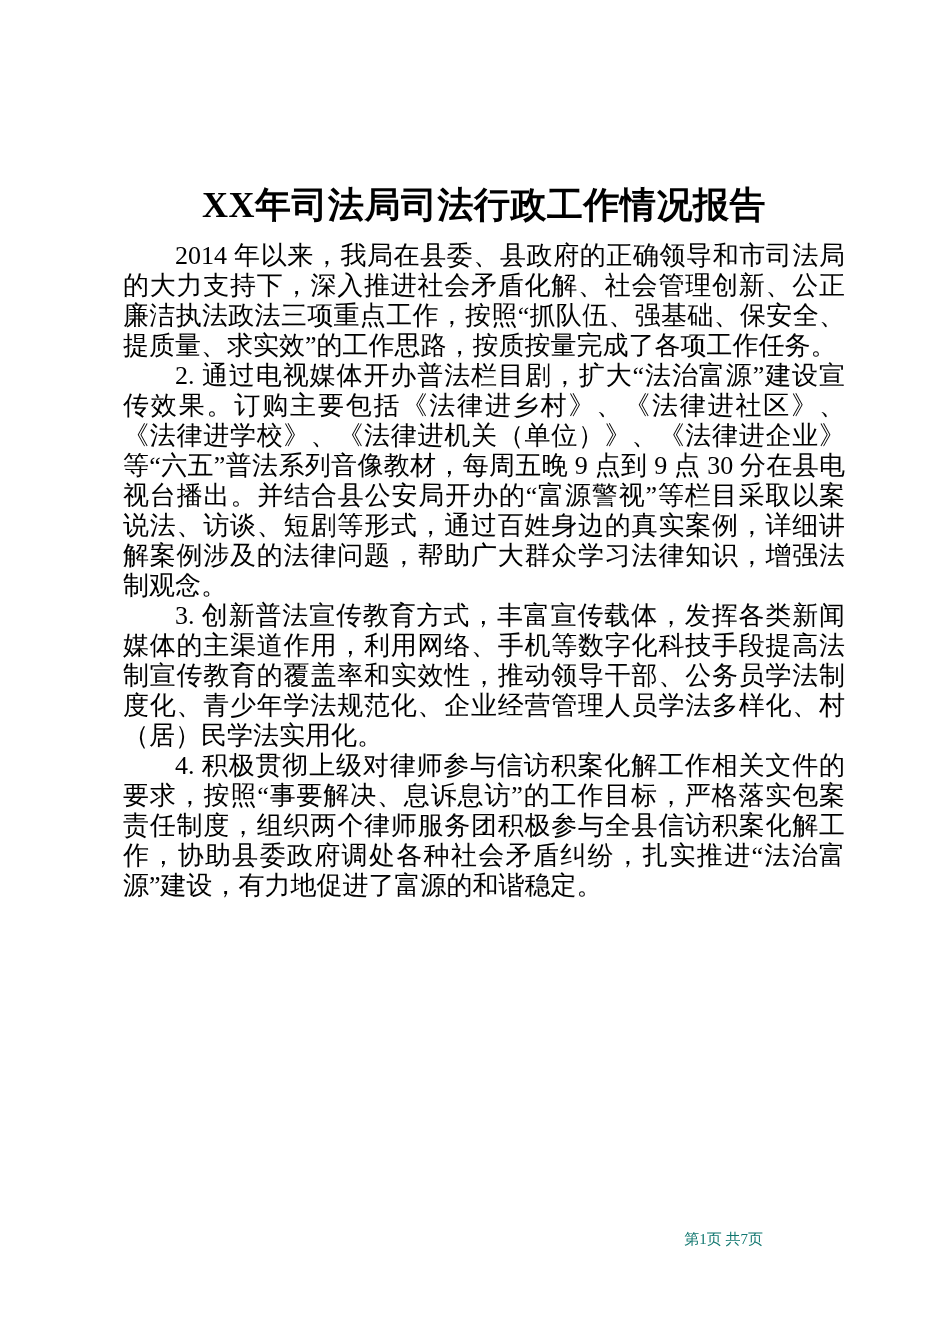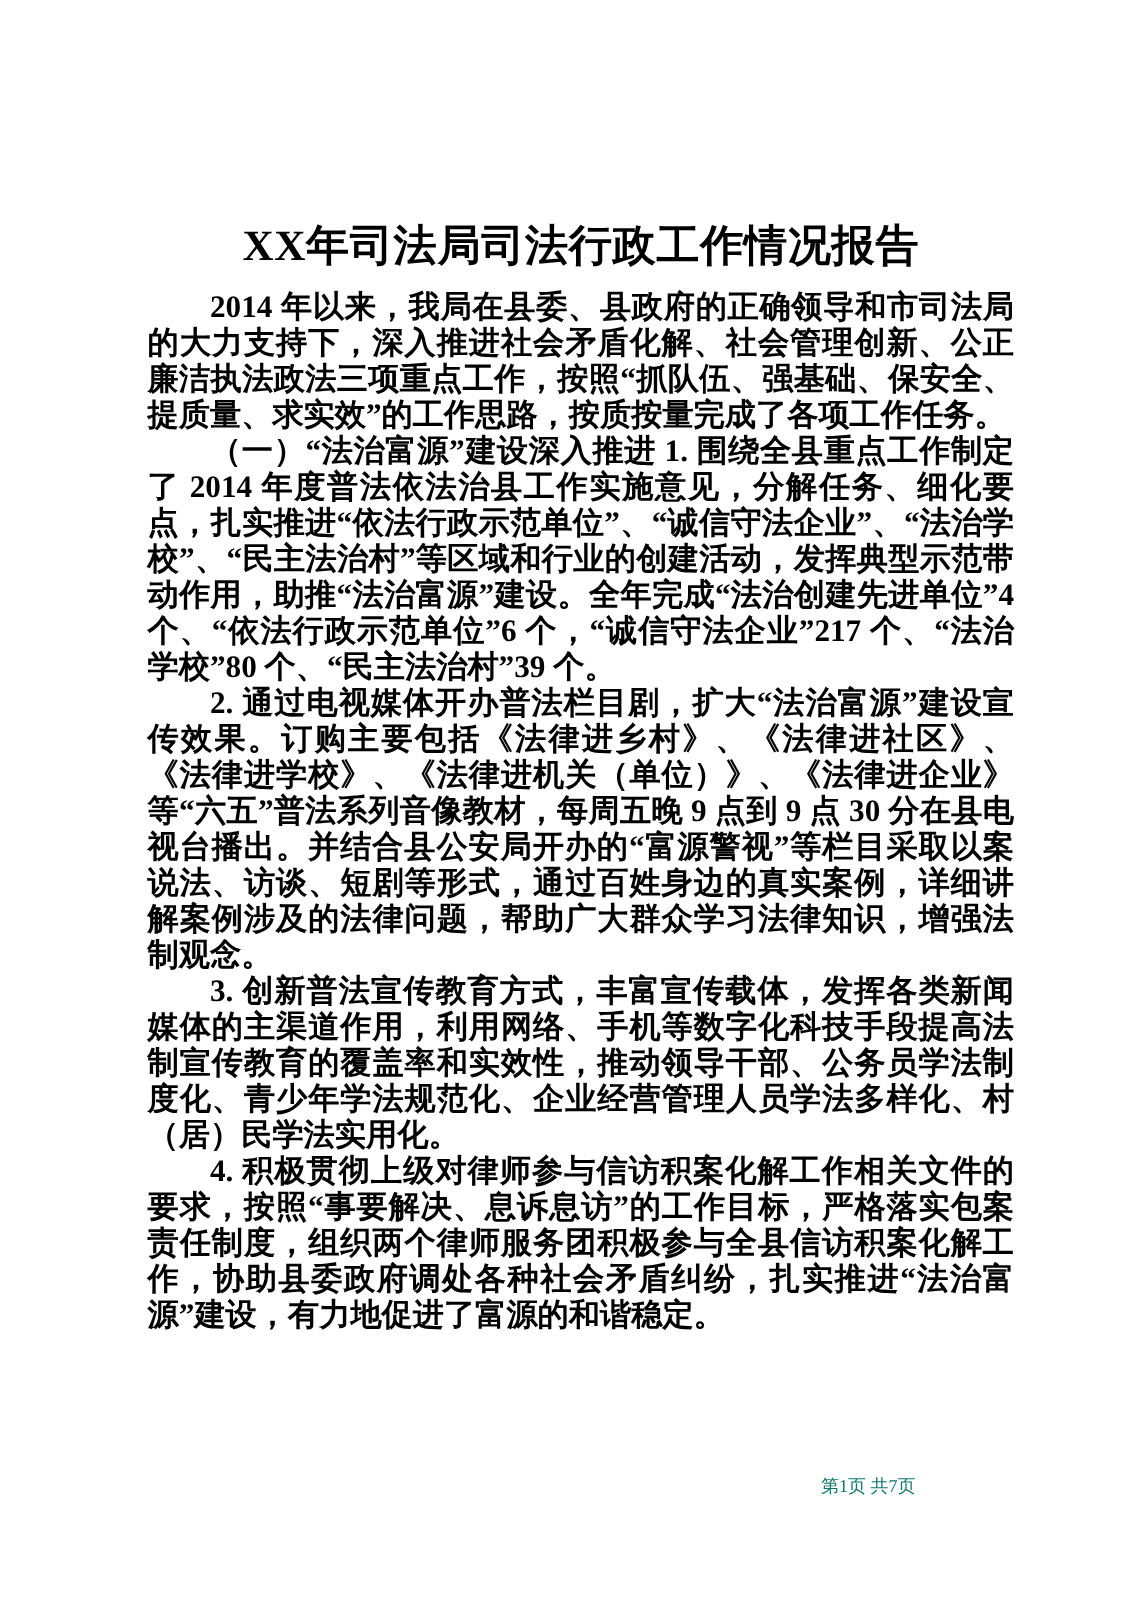--- a/index.html
+++ b/index.html
@@ -25,21 +25,21 @@
     font-weight: 700;
     text-align: center;
     letter-spacing: 0.5px;
   }
   .para {
     margin: 0;
     font-size: 26px;
     line-height: 30px;
     text-align: justify;
     text-indent: 2em;
-    font-weight: 700;
+    font-weight: 400;
   }
   .para.section-heading {
     margin-top: 34px;
   }
   .page-footer {
     position: absolute;
     bottom: 96px;
     right: 187px;
     font-size: 15px;
     line-height: 18px;
@@ -49,21 +49,20 @@
 </head>
 <body>
 
 <div class="page">
 
   <h1 class="doc-title">XX年司法局司法行政工作情况报告</h1>
 
   <p class="para">2014 年以来，我局在县委、县政府的正确领导和市司法局的大力支持下，深入推进社会矛盾化解、社会管理创新、公正廉洁执法政法三项重点工作，按照“抓队伍、强基础、保安全、提质量、求实效”的工作思路，按质按量完成了各项工作任务。</p>
 
 
-  <p class="para">（一）“法治富源”建设深入推进 1. 围绕全县重点工作制定了 2014 年度普法依法治县工作实施意见，分解任务、细化要点，扎实推进“依法行政示范单位”、“诚信守法企业”、“法治学校”、“民主法治村”等区域和行业的创建活动，发挥典型示范带动作用，助推“法治富源”建设。全年完成“法治创建先进单位”4 个、“依法行政示范单位”6 个，“诚信守法企业”217 个、“法治学校”80 个、“民主法治村”39 个。</p>
 
   <p class="para">2. 通过电视媒体开办普法栏目剧，扩大“法治富源”建设宣传效果。订购主要包括《法律进乡村》、《法律进社区》、《法律进学校》、《法律进机关（单位）》、《法律进企业》等“六五”普法系列音像教材，每周五晚 9 点到 9 点 30 分在县电视台播出。并结合县公安局开办的“富源警视”等栏目采取以案说法、访谈、短剧等形式，通过百姓身边的真实案例，详细讲解案例涉及的法律问题，帮助广大群众学习法律知识，增强法制观念。</p>
 
   <p class="para">3. 创新普法宣传教育方式，丰富宣传载体，发挥各类新闻媒体的主渠道作用，利用网络、手机等数字化科技手段提高法制宣传教育的覆盖率和实效性，推动领导干部、公务员学法制度化、青少年学法规范化、企业经营管理人员学法多样化、村（居）民学法实用化。</p>
 
   <p class="para">4. 积极贯彻上级对律师参与信访积案化解工作相关文件的要求，按照“事要解决、息诉息访”的工作目标，严格落实包案责任制度，组织两个律师服务团积极参与全县信访积案化解工作，协助县委政府调处各种社会矛盾纠纷，扎实推进“法治富源”建设，有力地促进了富源的和谐稳定。</p>
 
   <div class="page-footer">第1页 共7页</div>
 
 </div>

